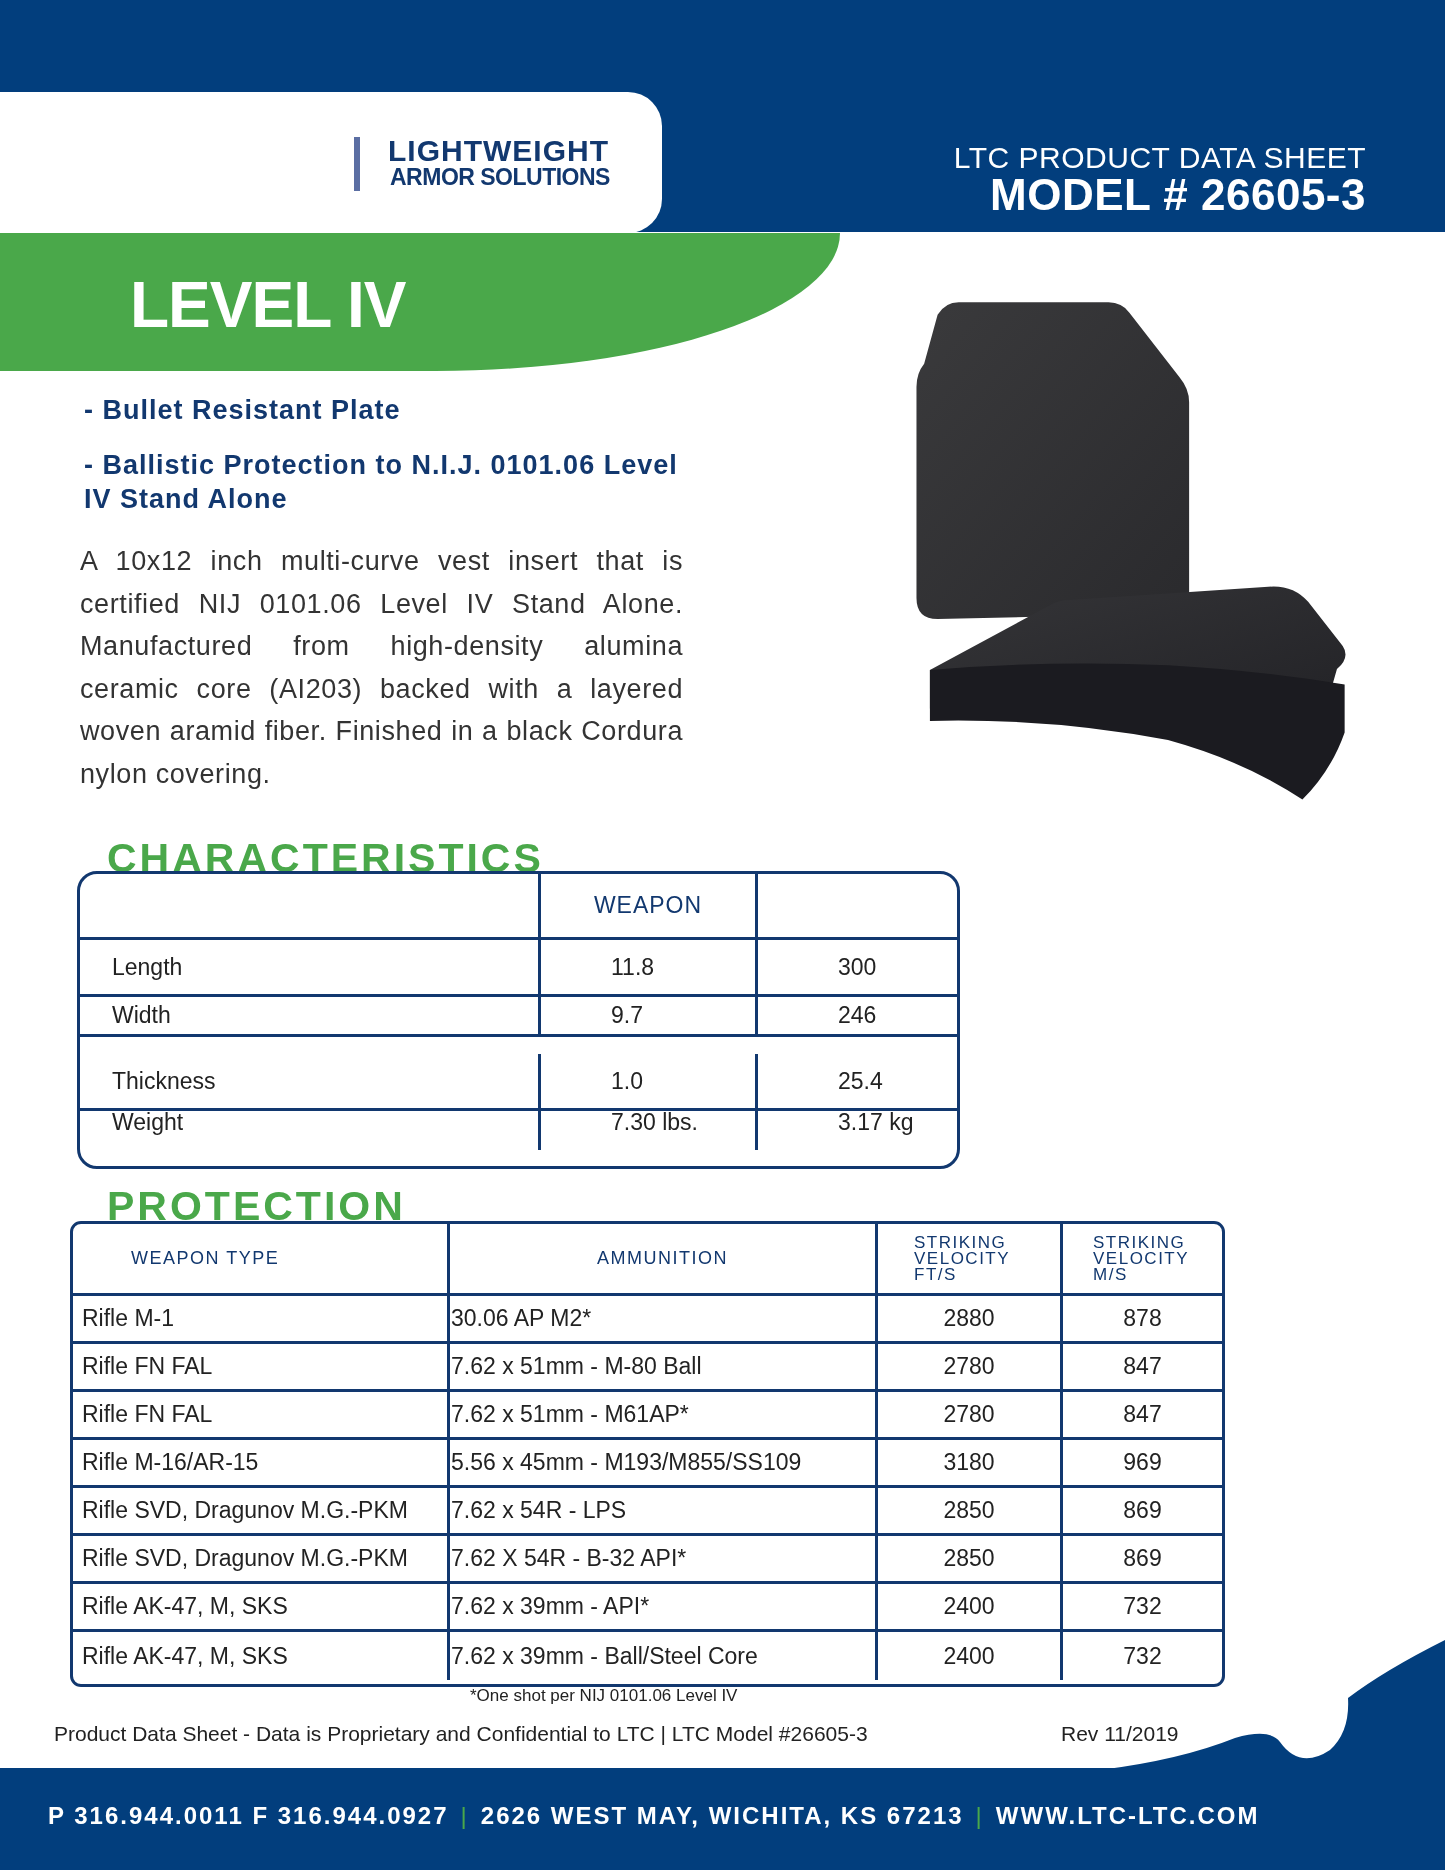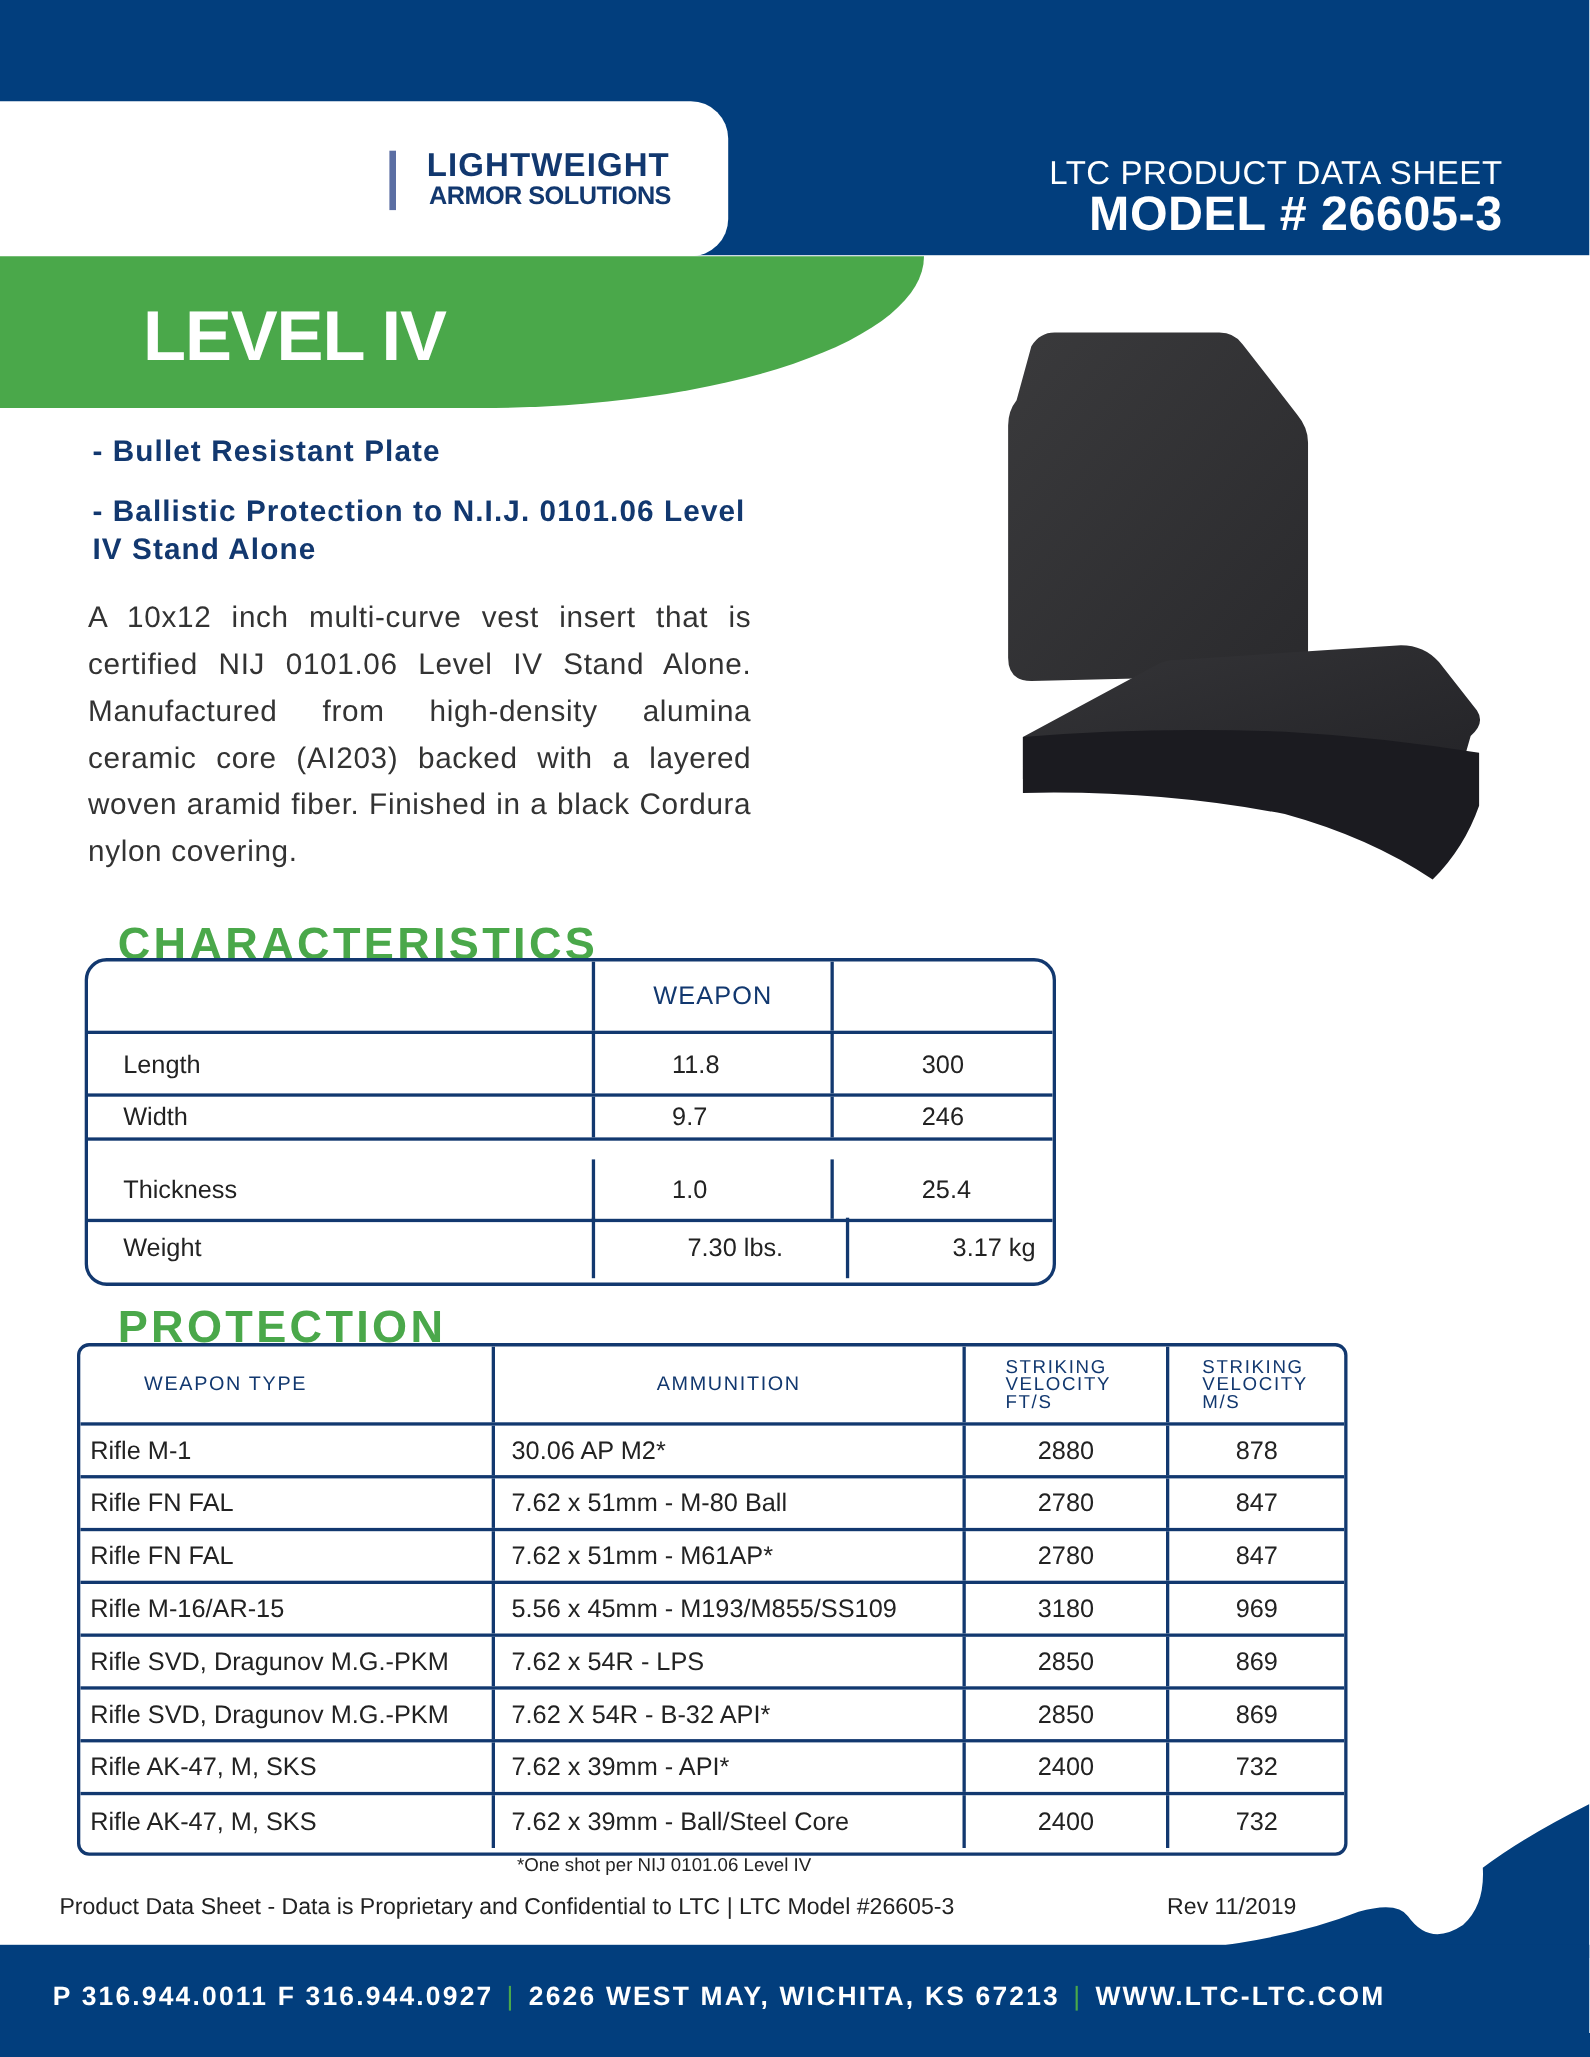--- a/index.html
+++ b/index.html
@@ -76,21 +76,21 @@
 
     
     .prot-table {
       position: absolute; left: 70px; top: 1221px; width: 1155px; height: 466px;
       border: 3px solid #12386f; border-radius: 11px; box-sizing: border-box; overflow: hidden;
     }
     .pt-row { display: flex; border-bottom: 3px solid #12386f; box-sizing: border-box; }
     .pt-row.last { border-bottom: none; }
     .pt-cell { box-sizing: border-box; display: flex; align-items: center; font-size: 23px; color: #222; }
     .pt-c1 { width: 377px; padding-left: 9px; border-right: 3px solid #12386f; }
-    .pt-c2 { width: 428px; padding-left: 15px; border-right: 3px solid #12386f; }
+    .pt-c2 { width: 428px; padding-left: 1px; border-right: 3px solid #12386f; }
     .pt-c3 { width: 185px; justify-content: center; border-right: 3px solid #12386f; }
     .pt-c4 { flex: 1; justify-content: center; }
     .pt-head { height: 72px; }
     .pt-head .pt-cell { font-size: 18px; color: #12386f; letter-spacing: 1.5px; }
     .pt-head .pt-c1 { padding-left: 58px; }
     .pt-head .pt-c2 { justify-content: center; padding-left: 0; }
     .pt-head .pt-c3, .pt-head .pt-c4 { justify-content: flex-start; padding-left: 36px; line-height: 16px; font-size: 17px; }
     .pt-head .pt-c4 { padding-left: 30px; }
     .vel-lines { display: flex; flex-direction: column; }
     .pt-body { height: 48px; }
@@ -164,21 +164,21 @@
   <div class="ct-row" style="top:123px;height:40px;">
     <div class="ct-cell ct-c1">Width</div>
     <div class="ct-cell ct-c2">9.7</div>
     <div class="ct-cell ct-c3">246</div>
   </div>
   <div class="ct-row" style="top:180px;height:57px;">
     <div class="ct-cell ct-c1">Thickness</div>
     <div class="ct-cell ct-c2">1.0</div>
     <div class="ct-cell ct-c3">25.4</div>
   </div>
-  <div class="ct-row last" style="top:233px;height:55px;gap:14px;">
+  <div class="ct-row last" style="top:221px;height:55px;">
     <div class="ct-cell ct-c1">Weight</div>
     <div class="ct-cell ct-c2">7.30 lbs.</div>
     <div class="ct-cell ct-c3">3.17 kg</div>
   </div>
 </div>
 
 <div class="section-title prot-title">PROTECTION</div>
 
 <div class="prot-table">
   <div class="pt-row pt-head">

